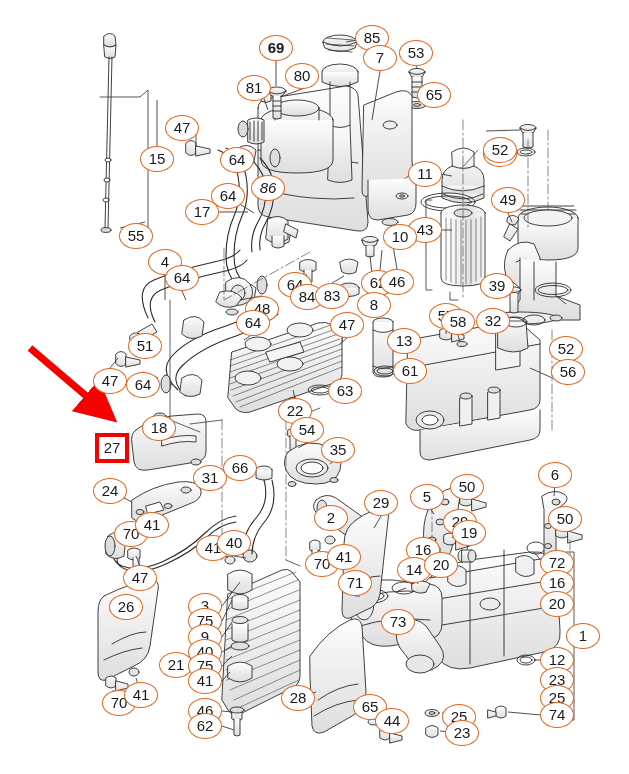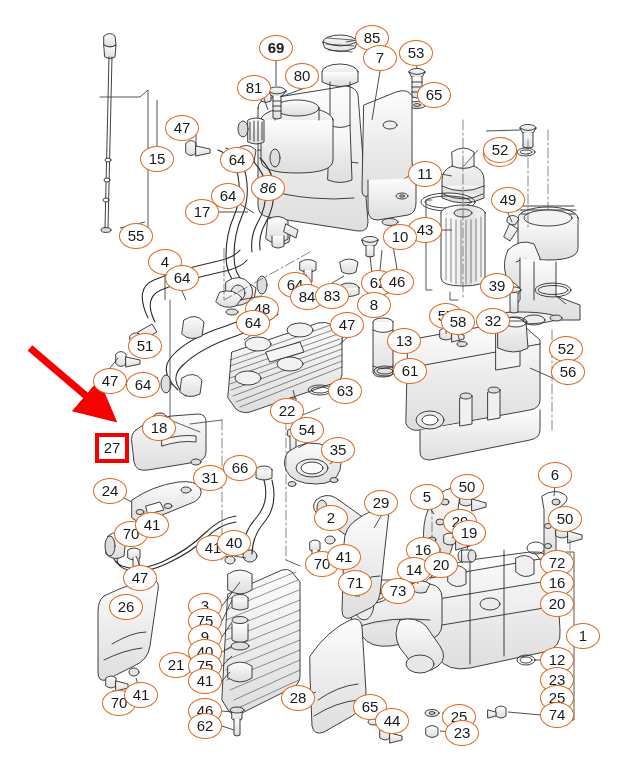--- a/index.html
+++ b/index.html
@@ -672,21 +672,21 @@
       <div class="callout" style="left: 145px; top: 346px;">51</div>
       <div class="callout" style="left: 253px; top: 323px;">64</div>
       <div class="callout" style="left: 347px; top: 325px;">47</div>
       <div class="callout" style="left: 404px; top: 341px;">13</div>
       <div class="callout" style="left: 568px; top: 372px;">56</div>
       <div class="callout" style="left: 110px; top: 381px;">47</div>
       <div class="callout" style="left: 143px; top: 385px;">64</div>
       <div class="callout" style="left: 410px; top: 371px;">61</div>
       <div class="callout" style="left: 345px; top: 391px;">63</div>
       <div class="callout" style="left: 159px; top: 428px;">18</div>
-      <div class="callout" style="left: 287px; top: 411px; text-align: center;">22</div>
+      <div class="callout" style="left: 295px; top: 411px; text-align: center;">22</div>
       <div class="callout" style="left: 307px; top: 430px;">54</div>
       <div class="callout" style="left: 338px; top: 450px;">35</div>
       <div class="callout sq" style="left: 112px; top: 448px;">27</div>
       <div class="callout" style="left: 110px; top: 491px;">24</div>
       <div class="callout" style="left: 210px; top: 478px;">31</div>
       <div class="callout" style="left: 240px; top: 468px;">66</div>
       <div class="callout" style="left: 331px; top: 518px;">2</div>
       <div class="callout" style="left: 381px; top: 503px;">29</div>
       <div class="callout" style="left: 427px; top: 497px;">5</div>
       <div class="callout" style="left: 467px; top: 487px;">50</div>
@@ -699,21 +699,21 @@
       <div class="callout" style="left: 423px; top: 550px;">16</div>
       <div class="callout" style="left: 414px; top: 570px;">14</div>
       <div class="callout" style="left: 441px; top: 565px;">20</div>
       <div class="callout" style="left: 557px; top: 563px;">72</div>
       <div class="callout" style="left: 213px; top: 548px;">41</div>
       <div class="callout" style="left: 234px; top: 543px;">40</div>
       <div class="callout" style="left: 322px; top: 564px;">70</div>
       <div class="callout" style="left: 344px; top: 557px;">41</div>
       <div class="callout" style="left: 140px; top: 578px;">47</div>
       <div class="callout" style="left: 355px; top: 583px;">71</div>
-      <div class="callout" style="left: 398px; top: 591px;">73</div>
+      <div class="callout" style="left: 398px; top: 622px;">73</div>
       <div class="callout" style="left: 557px; top: 583px;">16</div>
       <div class="callout" style="left: 557px; top: 604px;">20</div>
       <div class="callout" style="left: 583px; top: 636px;">1</div>
       <div class="callout" style="left: 205px; top: 606px;">3</div>
       <div class="callout" style="left: 205px; top: 621px;">75</div>
       <div class="callout" style="left: 205px; top: 637px;">9</div>
       <div class="callout" style="left: 126px; top: 607px;">26</div>
       <div class="callout" style="left: 205px; top: 652px;">40</div>
       <div class="callout" style="left: 557px; top: 660px;">12</div>
       <div class="callout" style="left: 176px; top: 665px;">21</div>

